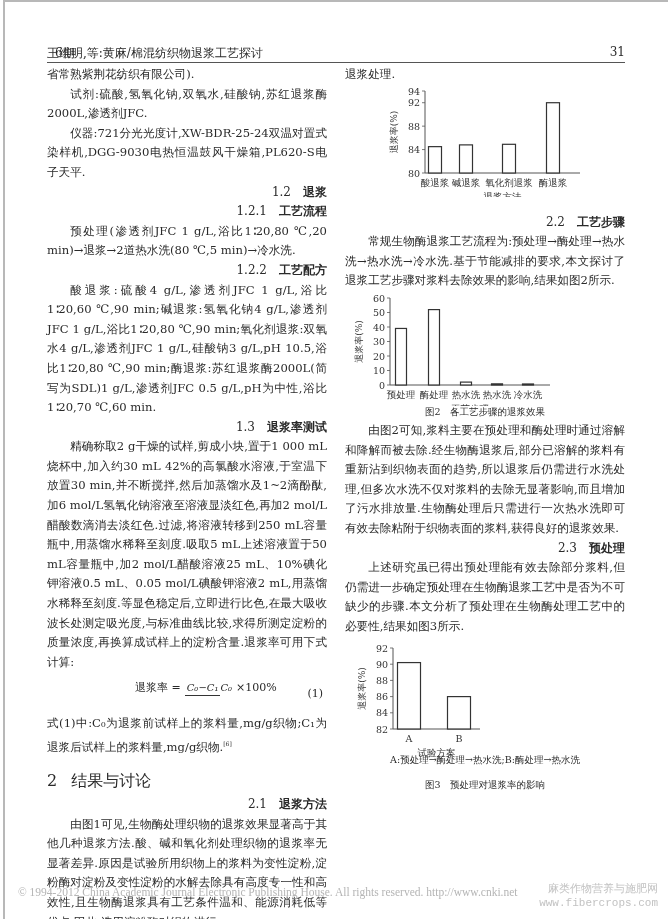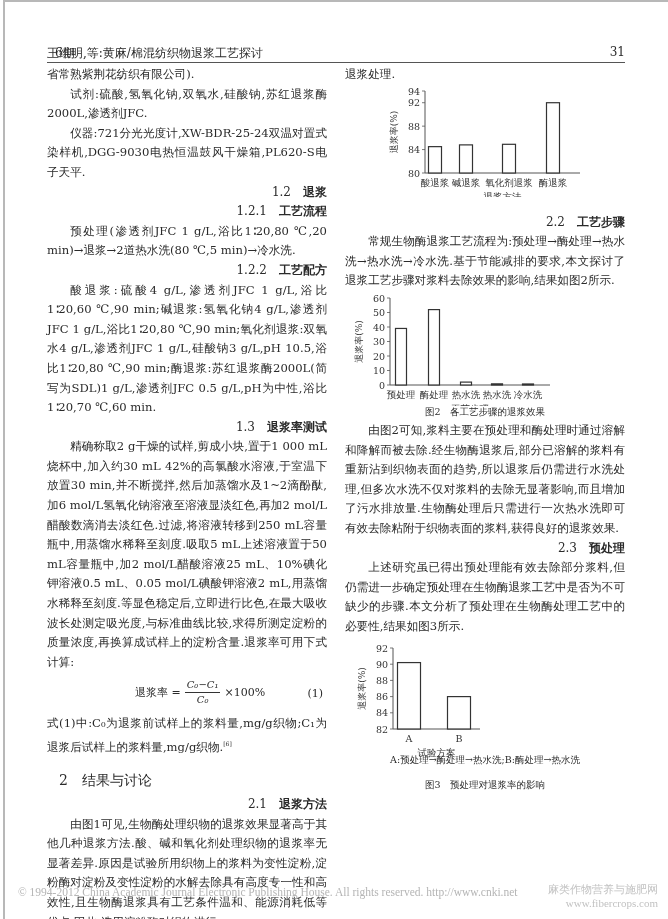--- a/index.html
+++ b/index.html
@@ -12,34 +12,34 @@
   .header .left { position:absolute; left:8px; top:0; }
   .header .center { position:absolute; left:0; right:0; top:0; text-align:left; }
   .header .right { position:absolute; right:0; top:0; }
   .col { position:absolute; top:65px; font-size:11.6px; line-height:19.6px; }
   .col.left { left:47px; width:280px; }
   .col.right { left:345px; width:280px; }
   p { margin:0; text-align:justify; text-align-last:left; }
   p.indent { text-indent:2em; }
   .h2 { font-family:"DejaVu Sans","Liberation Sans",sans-serif; font-weight:bold; font-size:12px;text-align:right; }
   .h2 .num { font-family:"DejaVu Serif",serif; font-weight:normal; margin-right:12px; }
-  .h1 { font-family:"DejaVu Sans","Liberation Sans",sans-serif; font-size:14px; margin:14px 0 4px 12px; }
+  .h1 { font-family:"DejaVu Sans","Liberation Sans",sans-serif; font-size:16px; margin:14px 0 4px 0; }
   .h1 .num { font-family:"DejaVu Serif",serif; margin-right:14px; }
   .equation { position:relative; height:40px; margin:2px 0 0 0; }
   .eq-body { position:absolute; left:88px; top:4px; font-size:11px; display:flex; align-items:center; }
-  .frac { display:inline-flex; flex-direction:column; align-items:center; margin:0 4px; font-style:italic; font-size:10px; line-height:14px; }
+  .frac { display:inline-flex; flex-direction:row; align-items:center; margin:0 4px; font-style:italic; font-size:10px; line-height:14px; }
   .frac .num-line { border-bottom:1px solid #333; padding:0 2px; }
   .eq-no { position:absolute; right:4px; top:10px; font-size:11px; }
   .figure { position:relative; }
   svg text { font-family:"DejaVu Serif","Liberation Serif",serif; fill:#333; }
   .caption { text-align:center; font-size:9.5px; line-height:14px; }
   .footer { position:absolute; left:18px; top:886px; width:640px; font-size:11.5px; color:#b5b5b5;
             font-family:"Liberation Serif","DejaVu Serif",serif; white-space:nowrap; }
   .watermark { position:absolute; right:10px; top:882px; text-align:right; color:#c2c2c2;
-               font-family:Liberation Serif, serif; font-size:11px; line-height:14px; }
+               font-family:Liberation Mono, monospace; font-size:11px; line-height:14px; }
 </style>
 </head>
 <body>
 
 <div class="page-border"></div>
 
 <div class="header">
   <span class="left">6期</span>
   <span class="center">王维明,等:黄麻/棉混纺织物退浆工艺探讨</span>
   <span class="right">31</span>

